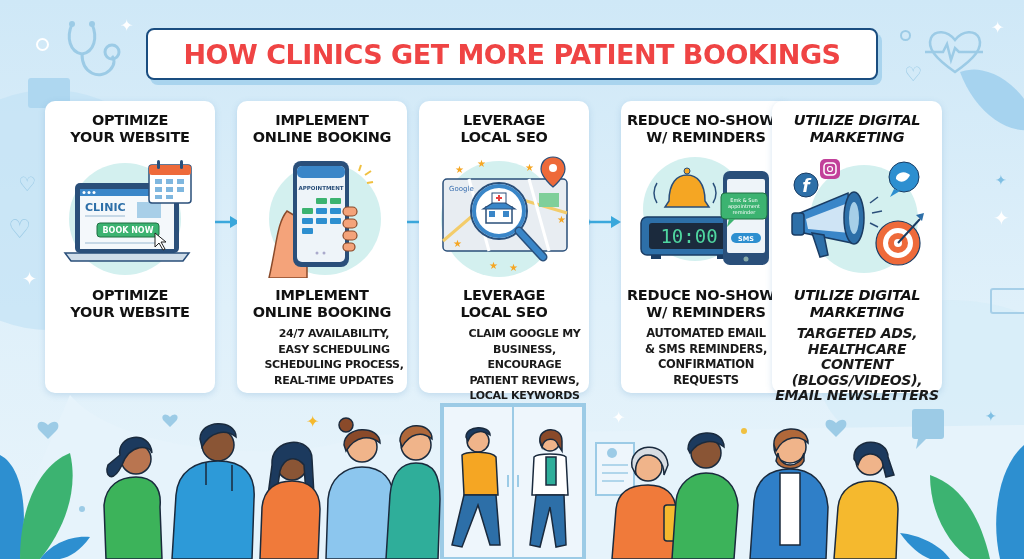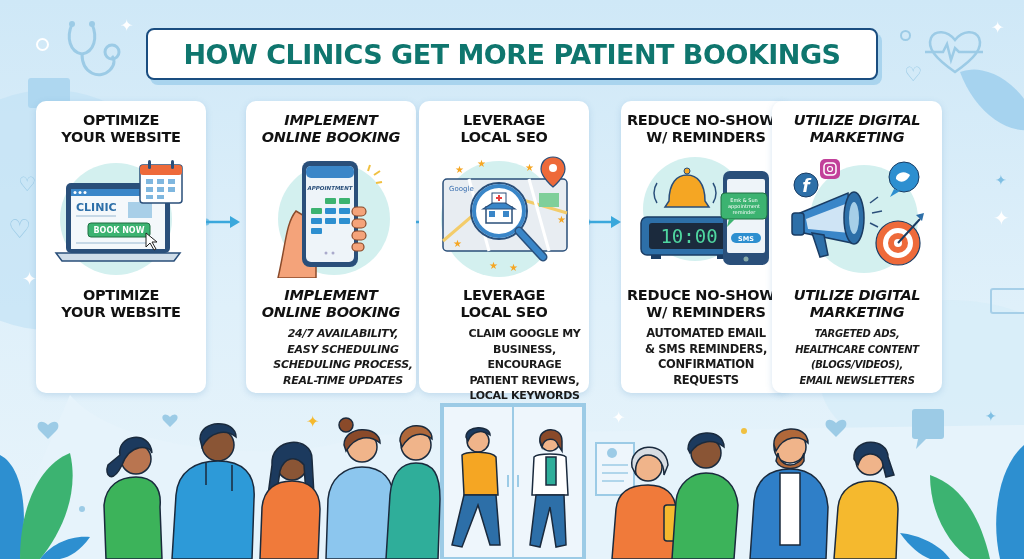--- a/index.html
+++ b/index.html
@@ -12,21 +12,21 @@
   .bg-blob { position: absolute; border-radius: 50%; background: #c3e2f5; opacity: .7; }
   .deco { position: absolute; }
   .title-box {
     position: absolute; left: 146px; top: 28px; width: 732px; height: 52px;
     background: #fff; border: 2px solid #1a4d80; border-radius: 8px;
     box-shadow: 4px 5px 0 #a9d4ee;
     display: flex; align-items: center; justify-content: center;
   }
   .title-text {
     font-family: "DejaVu Sans", sans-serif; font-weight: 700; font-size: 27px;
-    color: #0f766e; letter-spacing: -0.5px;
+    color: #ef4444; letter-spacing: -0.5px;
   }
   .card {
     position: absolute; top: 101px; width: 170px; height: 292px;
     background: #fff; border-radius: 10px;
     box-shadow: 0 2px 6px rgba(90,150,200,.25);
     text-align: center; color: #111;
   }
   .card-head {
     position: absolute; left: 0; right: 0; top: 11px;
     font-family: "DejaVu Sans", sans-serif; font-weight: 700; font-size: 14.5px; line-height: 17px;
@@ -98,21 +98,21 @@
     <circle cx="4" cy="8" r="3.5" fill="#7cc6ea"></circle>
     <line x1="4" y1="8" x2="30" y2="8" stroke="#3aa8dc" stroke-width="2.5"></line>
     <polygon points="28,2 38,8 28,14" fill="#3aa8dc"></polygon>
   </svg>
 <svg class="arrow" style="left:773px;" viewBox="0 0 40 16">
     <circle cx="4" cy="8" r="3.5" fill="#7cc6ea"></circle>
     <line x1="4" y1="8" x2="30" y2="8" stroke="#3aa8dc" stroke-width="2.5"></line>
     <polygon points="28,2 38,8 28,14" fill="#3aa8dc"></polygon>
   </svg>
 
-<div class="card" style="left:36px;">
+<div class="card" style="left:45px;">
   <div class="card-head">OPTIMIZE
 YOUR WEBSITE</div>
   <svg class="card-illus" viewBox="0 0 150 125">
     <circle cx="70" cy="66" r="56" fill="#d3f0ef"></circle>
     <rect x="20" y="30" width="104" height="70" rx="5" fill="#2a4f7a"></rect>
     <rect x="25" y="36" width="94" height="60" fill="#f4f8fb"></rect>
     <rect x="25" y="36" width="94" height="7" fill="#3a86c8"></rect>
     <circle cx="29" cy="39.5" r="1.5" fill="#fff"></circle>
       <circle cx="34" cy="39.5" r="1.5" fill="#fff"></circle>
       <circle cx="39" cy="39.5" r="1.5" fill="#fff"></circle>
@@ -136,21 +136,21 @@
         <rect x="111" y="34" width="7" height="5"></rect>
         <rect x="122" y="34" width="7" height="5"></rect>
         <rect x="100" y="42" width="7" height="4"></rect>
         <rect x="111" y="42" width="7" height="4"></rect>
       </g>
   </svg>
   <div class="card-sub">OPTIMIZE
 YOUR WEBSITE</div>
 </div>
 
-<div class="card" style="left:246px;font-style:italic;">
+<div class="card" style="left:237px;">
   <div class="card-head">IMPLEMENT
 ONLINE BOOKING</div>
   <svg class="card-illus" viewBox="0 0 150 125">
     <circle cx="78" cy="66" r="56" fill="#d3f0ef"></circle>
     <path d="M22 125 C30 90 30 70 40 58 L60 70 L60 125Z" fill="#f4a37a" stroke="#8a4a2a" stroke-width="1.5"></path>
     <rect x="46" y="8" width="56" height="106" rx="8" fill="#2a4f7a"></rect>
     <rect x="50" y="13" width="48" height="96" rx="5" fill="#eef4f9"></rect>
     <rect x="50" y="13" width="48" height="12" rx="5" fill="#3a86c8"></rect>
     <text x="74" y="37" text-anchor="middle" font-family="DejaVu Sans, sans-serif" font-weight="700" font-size="5.5" fill="#2a4f7a">APPOINTMENT</text>
     <g>
@@ -282,21 +282,21 @@
     <path d="M114 26 C118 30 124 30 128 22 C126 20 122 18 118 20 C114 22 114 24 114 26Z" fill="#fff"></path>
     <circle cx="116" cy="90" r="22" fill="#ee6a3a" stroke="#1a3c63" stroke-width="1.2"></circle>
     <circle cx="116" cy="90" r="15" fill="#fff"></circle>
     <circle cx="116" cy="90" r="10" fill="#ee6a3a"></circle>
     <circle cx="116" cy="90" r="4" fill="#fff"></circle>
     <line x1="116" y1="90" x2="138" y2="66" stroke="#1a3c63" stroke-width="2"></line>
     <path d="M134 62 L142 60 L140 68Z" fill="#2d6fa8"></path>
   </svg>
   <div class="card-sub">UTILIZE DIGITAL
 MARKETING</div>
-  <div class="card-desc" style="font-size:10px;">TARGETED ADS,
+  <div class="card-desc" style="font-size:14px;">TARGETED ADS,
 HEALTHCARE CONTENT
 (BLOGS/VIDEOS),
 EMAIL NEWSLETTERS</div>
 </div>
 
 <svg class="people" viewBox="0 0 1024 164">
   <path d="M70 0 C120 60 300 70 360 40 L1024 30 L1024 164 L0 164Z" fill="#e6f3fb"></path>
 
   <g fill="#9ccbe6">
     <path d="M48 30 C40 22 34 30 40 36 L48 44 L56 36 C62 30 56 22 48 30Z"></path>

